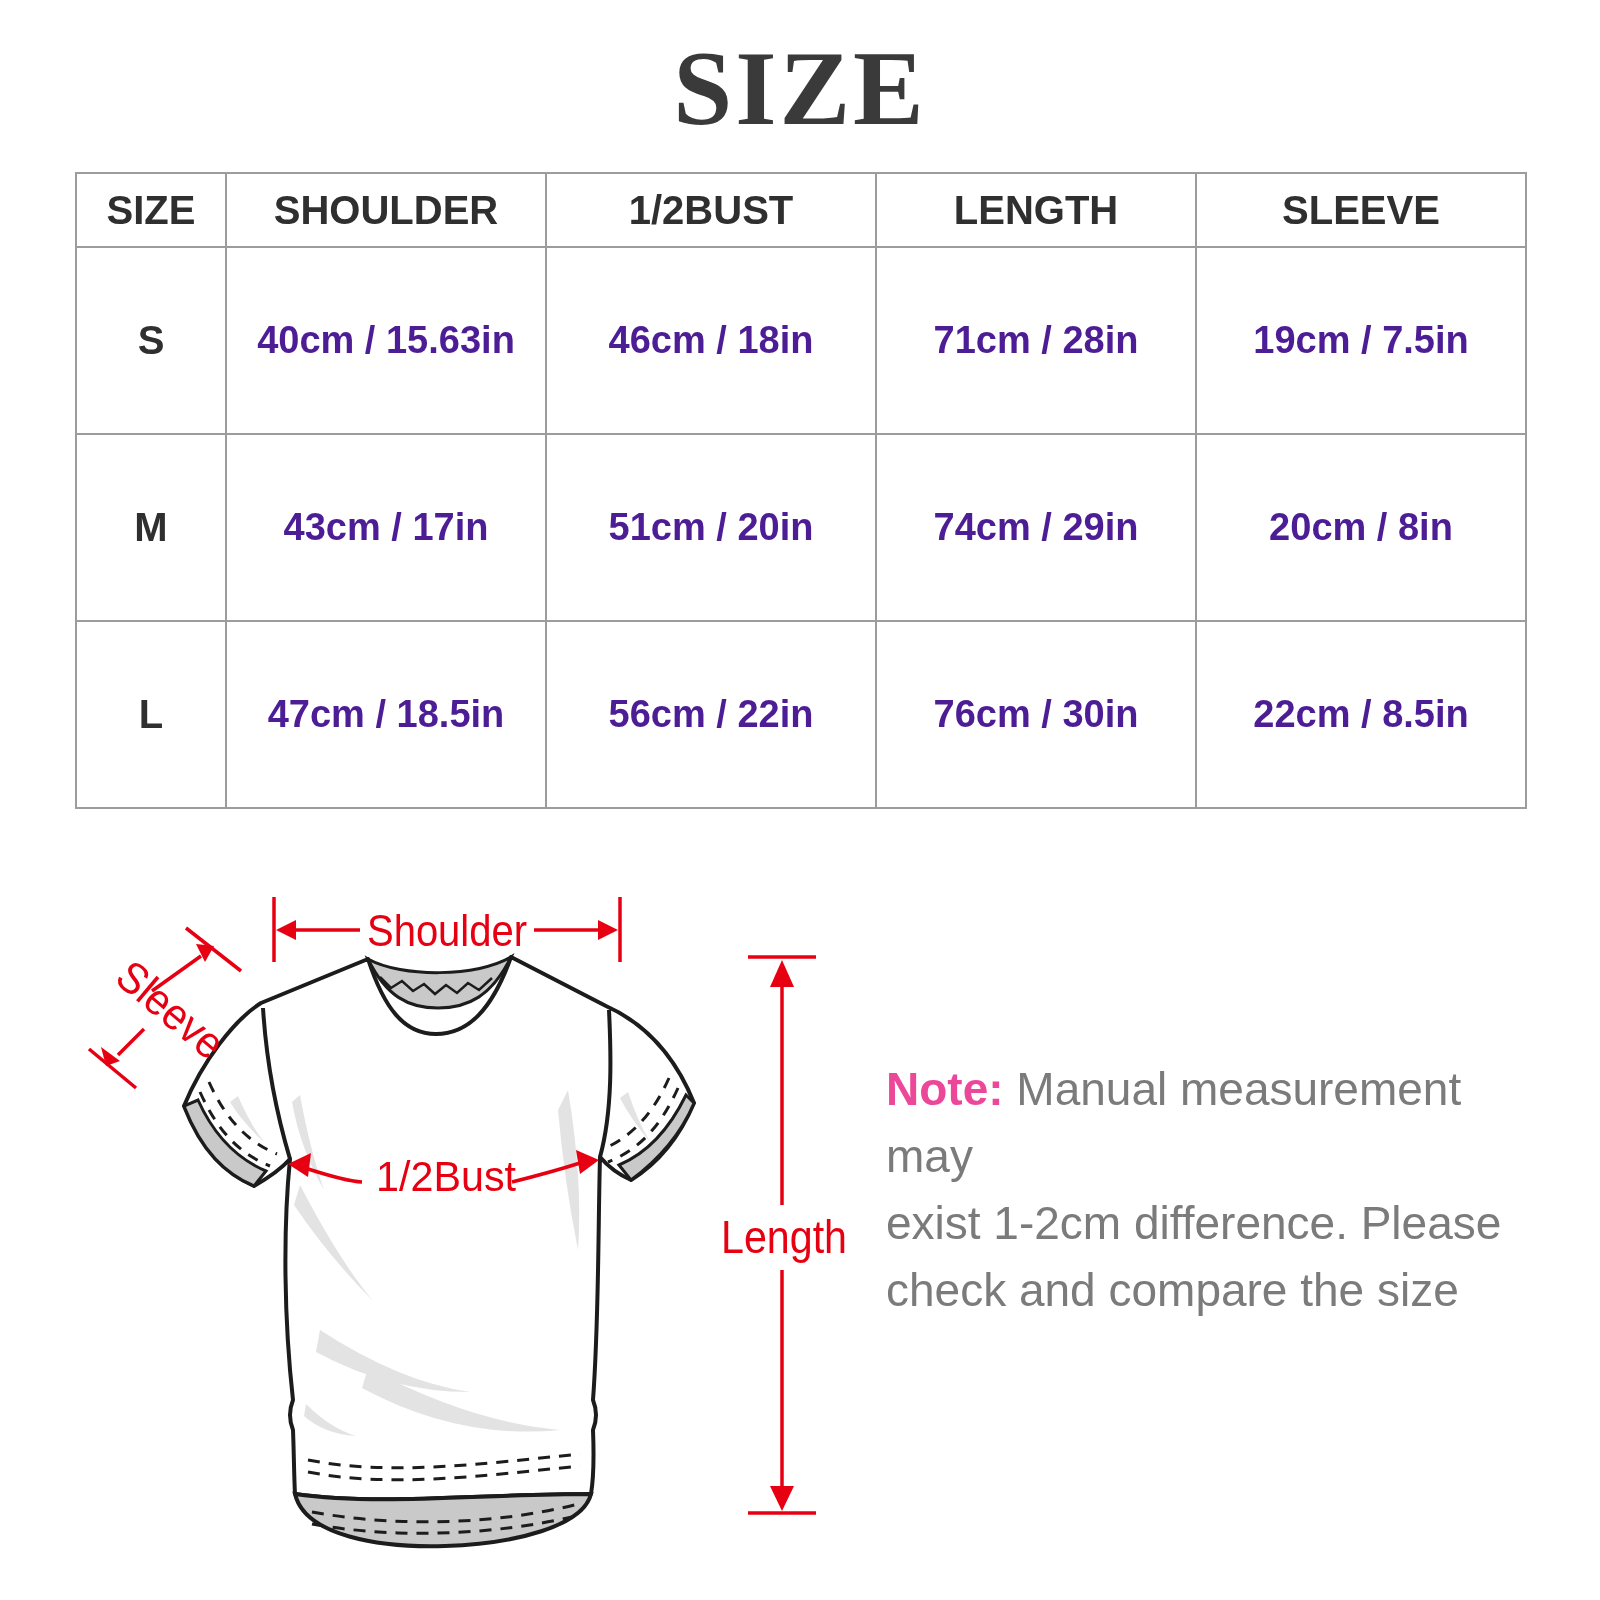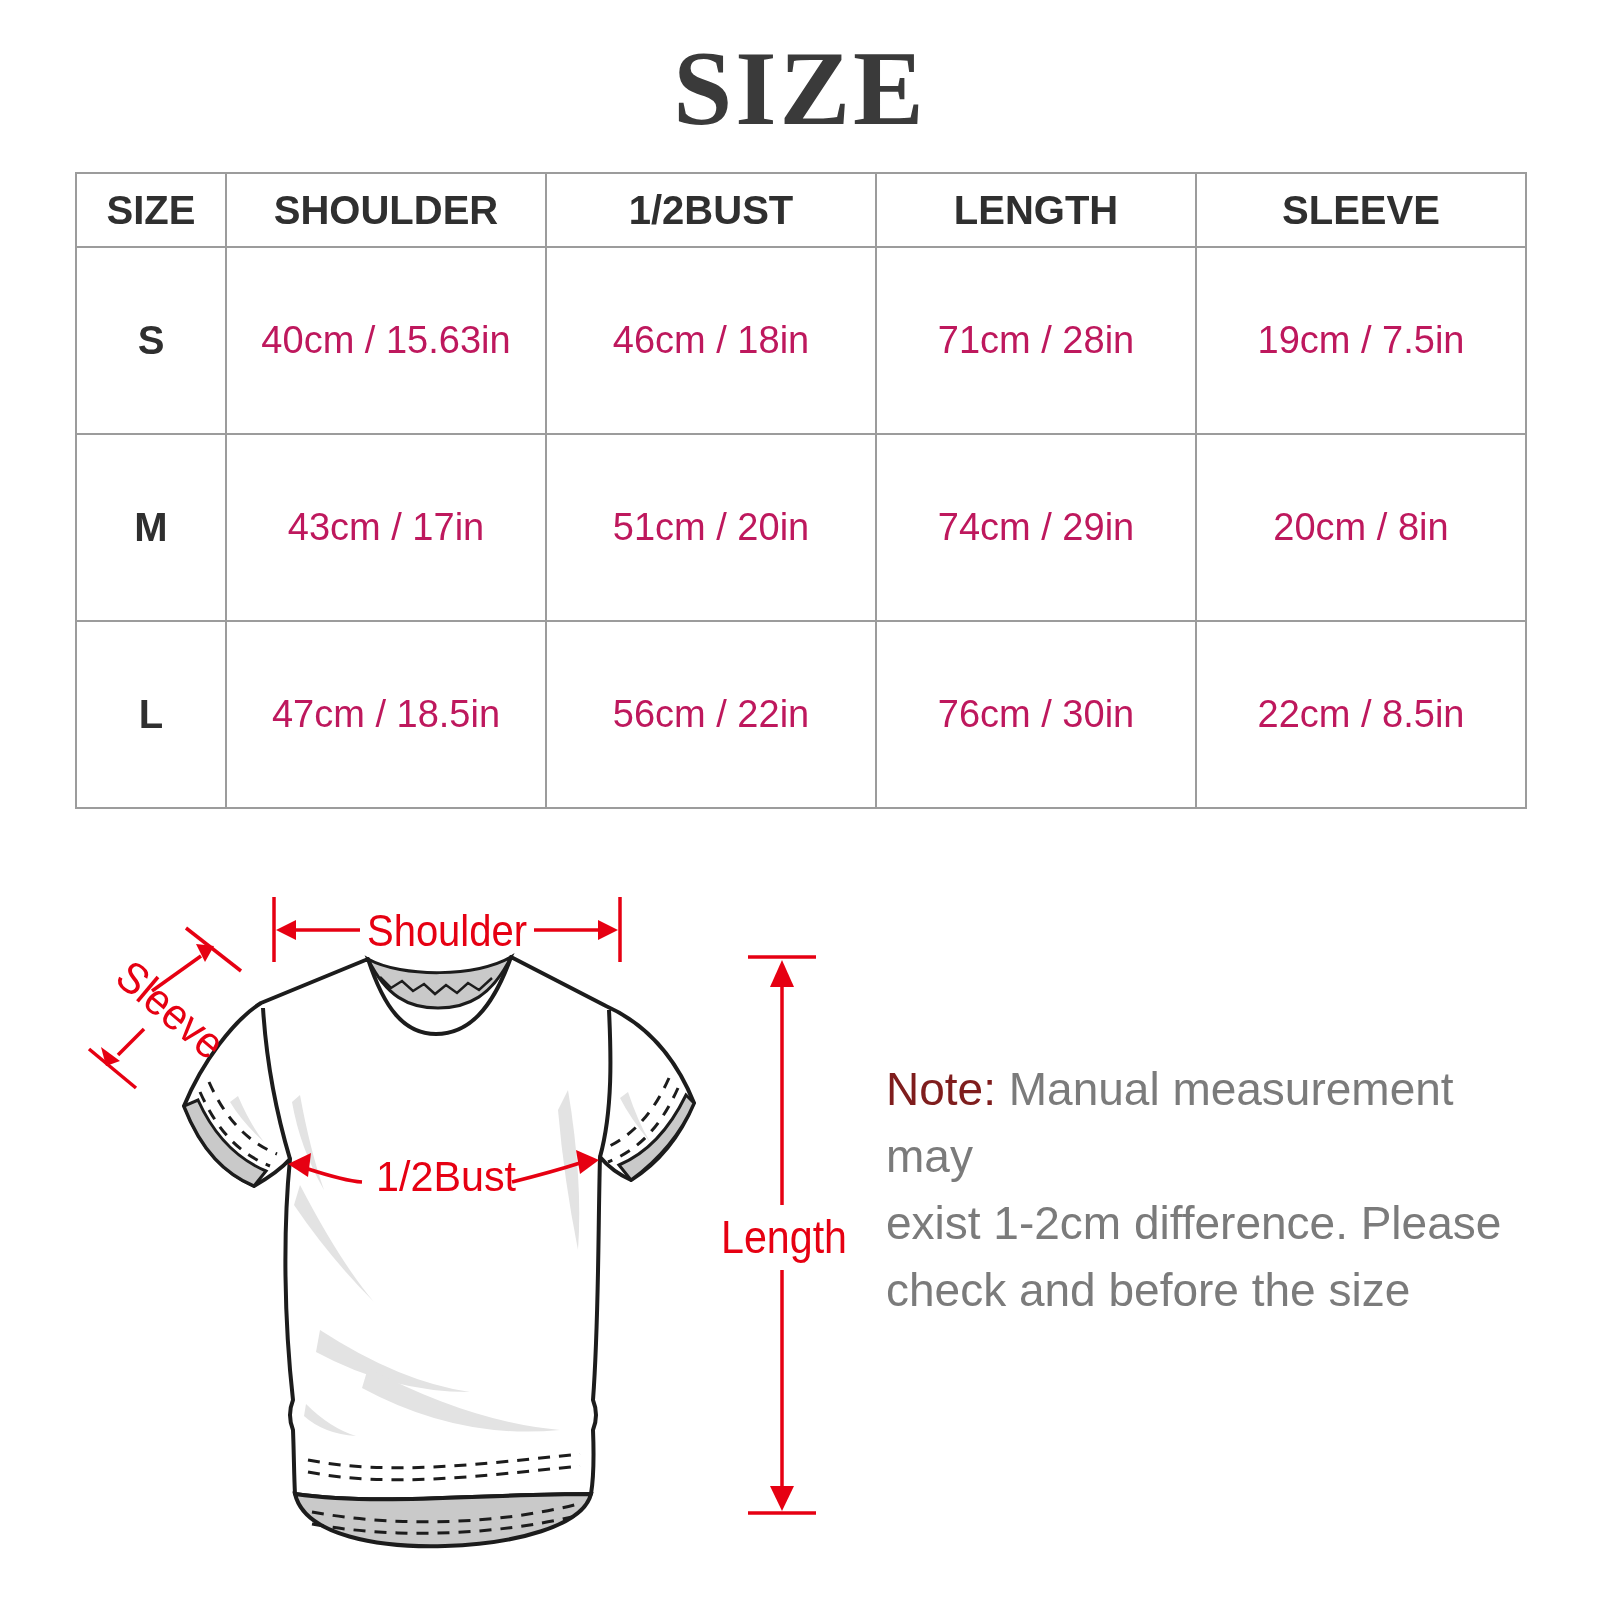--- a/index.html
+++ b/index.html
@@ -15,28 +15,28 @@
   }
   table.size-table col.c0{width:150px;}
   table.size-table col.c1{width:320px;}
   table.size-table col.c2{width:330px;}
   table.size-table col.c3{width:320px;}
   table.size-table col.c4{width:330px;}
   table.size-table th, table.size-table td{
     border:2px solid #9c9c9c;text-align:center;vertical-align:middle;padding:0;
   }
   table.size-table th{font-size:40px;font-weight:bold;color:#2f2f2f;height:72px;}
-  table.size-table td{font-size:38px;font-weight:normal;color:#be185d;height:70px;}
+  table.size-table td{font-size:38px;font-weight:bold;color:#4c1d95;height:70px;}
   table.size-table td.size-cell{font-weight:bold;color:#2f2f2f;font-size:40px;}
   .diagram-wrap{position:absolute;left:60px;top:860px;width:820px;height:740px;}
   .note-block{
     position:absolute;left:886px;top:1056px;width:630px;
     font-size:46px;line-height:67px;color:#7b7b7b;
   }
-  .note-block .note-label{font-weight:normal;color:#7f1d1d;}
+  .note-block .note-label{font-weight:bold;color:#ec4899;}
 </style>
 </head>
 <body>
 
 <h1 class="page-title">SIZE</h1>
 
 <table class="size-table">
   <colgroup>
       <col class="c0">
       <col class="c1">
@@ -176,14 +176,14 @@
       <polygon points="782,1511 770,1486 794,1486" fill="#e60012" stroke="none"></polygon>
       <text x="784" y="1253" font-size="46" fill="#e60012" stroke="none" text-anchor="middle" textLength="126" lengthAdjust="spacingAndGlyphs">Length</text>
     </g>
   </g>
 </svg>
 </div>
 
 <div class="note-block">
   <div><span class="note-label">Note:</span> <span>Manual measurement may</span></div>
   <div>exist 1-2cm difference. Please</div>
-  <div>check and before the size</div>
+  <div>check and compare the size</div>
 </div>
 
 </body></html>

